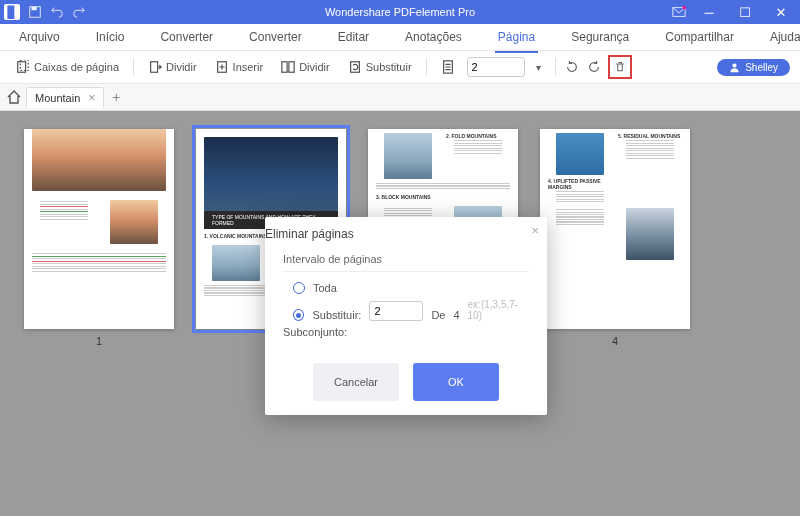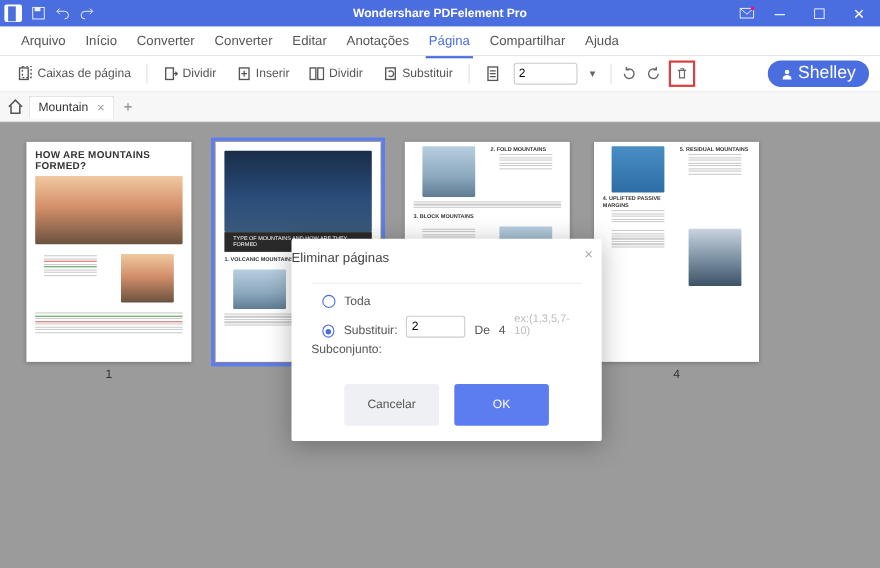--- a/index.html
+++ b/index.html
@@ -1,35 +1,35 @@
 <!DOCTYPE html>
 <html><head>
 <meta charset="utf-8">
 <style>
 html,body{margin:0;padding:0;font-family:"Segoe UI",Arial,sans-serif;font-size:12px;color:#333;background:#fff;width:800px;height:516px;overflow:hidden}
 .titlebar{height:24px;background:#4a6ee0;display:flex;align-items:center;color:#fff;position:relative}
 .tb-left{display:flex;align-items:center;padding-left:4px;gap:8px}
 .tb-logo{width:16px;height:16px;background:#fff;border-radius:2px;display:flex;align-items:center;justify-content:center;color:#4a6ee0;font-weight:bold;font-size:11px}
 .tb-icon{width:14px;height:14px;display:flex;align-items:center;justify-content:center;opacity:.9}
-.tb-title{position:absolute;left:0;right:0;text-align:center;font-size:11px;font-weight:700;pointer-events:none}
+.tb-title{position:absolute;left:0;right:0;text-align:center;font-size:11px;font-weight:400;pointer-events:none}
 .tb-right{margin-left:auto;display:flex;align-items:center;gap:10px;padding-right:6px}
 .tb-win{width:26px;height:24px;display:flex;align-items:center;justify-content:center;font-size:13px}
-.menubar{height:26px;display:flex;align-items:center;padding:0 10px;gap:0;border-bottom:1px solid #e5e5e5}
+.menubar{height:26px;display:flex;align-items:center;padding:0 10px;gap:18px;border-bottom:1px solid #e5e5e5}
 .menu-item{padding:4px 9px;font-size:12px;color:#555;cursor:default}
 .menu-item.active{color:#4a6ee0;font-weight:500;position:relative}
 .menu-item.active::after{content:"";position:absolute;left:6px;right:6px;bottom:-5px;height:2px;background:#4a6ee0}
 .toolbar{height:32px;display:flex;align-items:center;padding:0 10px;gap:6px;border-bottom:1px solid #e5e5e5}
 .tbtn{display:flex;align-items:center;gap:4px;padding:3px 6px;font-size:11px;color:#555}
 .tbtn svg{width:14px;height:14px;stroke:#555;fill:none;stroke-width:1.4}
 .sep{width:1px;height:18px;background:#e0e0e0;margin:0 2px}
 .page-input{width:48px;height:18px;border:1px solid #ccc;border-radius:3px;font-size:11px;padding:0 4px}
 .rot-icon{width:16px;height:16px;display:flex;align-items:center;justify-content:center;color:#666}
 .del-icon{width:20px;height:20px;border:2px solid #d93f3f;display:flex;align-items:center;justify-content:center}
 .del-icon svg{width:12px;height:12px;stroke:#666}
-.user-pill{margin-left:auto;background:#4a6ee0;color:#fff;border-radius:12px;padding:3px 12px;font-size:16px;display:flex;align-items:center;gap:5px}
+.user-pill{margin-left:auto;background:#4a6ee0;color:#fff;border-radius:12px;padding:3px 12px;font-size:10px;display:flex;align-items:center;gap:5px}
 .tabbar{height:26px;display:flex;align-items:center;background:#f7f7f7;border-bottom:1px solid #ddd;padding-left:6px}
 .home-icn{width:16px;height:16px;color:#555;margin-right:4px}
 .tab{display:flex;align-items:center;gap:8px;background:#fff;border:1px solid #ddd;border-bottom:none;padding:3px 8px;border-radius:3px 3px 0 0;font-size:11px}
 .tab-x{color:#999;font-size:12px}
 .tab-add{margin-left:8px;color:#888;font-size:14px}
 .workspace{position:relative;height:408px;background:#9b9b9b;padding:18px 24px;display:flex;gap:22px;align-items:flex-start}
 .thumb-wrap{display:flex;flex-direction:column;align-items:center;gap:6px}
 .thumb{width:150px;height:200px;background:#fff;box-shadow:0 1px 4px rgba(0,0,0,.25);position:relative;overflow:hidden}
 .thumb.selected{outline:3px solid #5b7def;outline-offset:1px}
 .thumb-num{font-size:11px;color:#333}
@@ -104,20 +104,21 @@
 </div>
 
 <div class="menubar">
   <span class="menu-item">Arquivo</span>
   <span class="menu-item">Início</span>
   <span class="menu-item">Converter</span>
   <span class="menu-item">Converter</span>
   <span class="menu-item">Editar</span>
   <span class="menu-item">Anotações</span>
   <span class="menu-item active">Página</span>
+  <span class="menu-item">Segurança</span>
   <span class="menu-item">Compartilhar</span>
   <span class="menu-item">Ajuda</span>
 </div>
 
 <div class="toolbar">
   <div class="tbtn">
       <svg viewBox="0 0 16 16">
         <rect x="2" y="2" width="9" height="12"></rect>
         <rect x="5" y="0" width="9" height="12" stroke-dasharray="2"></rect>
       </svg>
@@ -195,21 +196,20 @@
     <span>Mountain</span>
     <span class="tab-x">×</span>
   </div>
   <span class="tab-add">+</span>
 </div>
 
 <div class="workspace">
 
   <div class="thumb-wrap">
     <div class="thumb">
-      <div class="ph-title">HOW ARE MOUNTAINS FORMED?</div>
       <div class="ph-img mt" style="height:62px"></div>
       <div style="height:5px"></div>
       <div class="col2">
           <div>
             <div class="ph-line"></div>
             <div class="ph-line"></div>
             <div class="ph-line hl-r"></div>
             <div class="ph-line"></div>
             <div class="ph-line hl-g"></div>
             <div class="ph-line"></div>
@@ -341,20 +341,21 @@
     </div>
     <span class="thumb-num">4</span>
   </div>
 
   <div class="dialog">
     <div class="dlg-title">
       <span>Eliminar páginas</span>
       <span class="dlg-x">×</span>
     </div>
     <div class="dlg-body">
+      <div class="dlg-sec">Intervalo de páginas</div>
       <div class="hr"></div>
       <div class="dlg-row">
         <span class="radio"></span>
         <span>Toda</span>
       </div>
       <div class="dlg-row">
         <span class="radio on"></span>
         <span>Substituir:</span>
         <input class="dlg-input" value="2" style="">
         <span>De</span>

